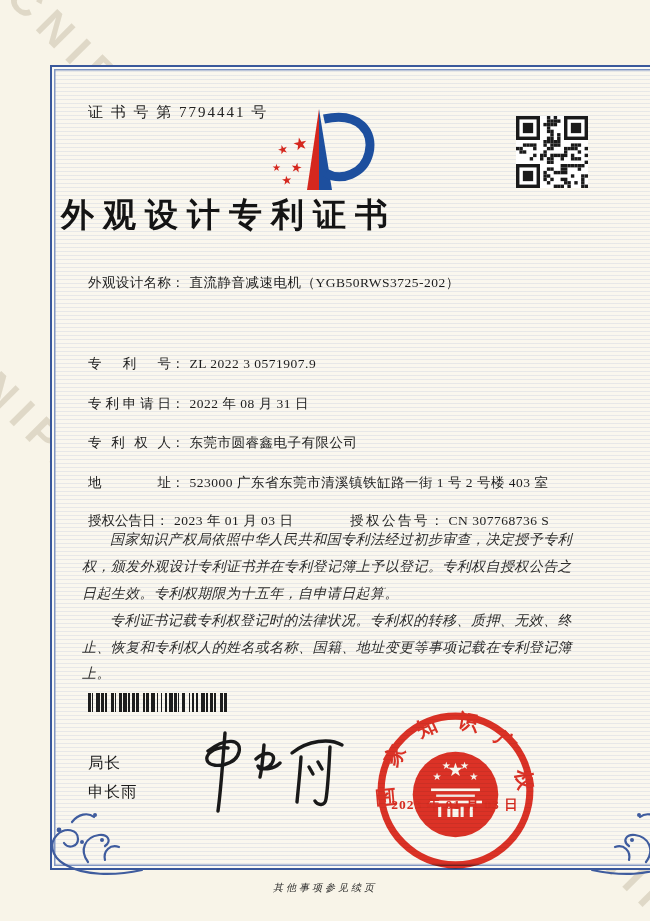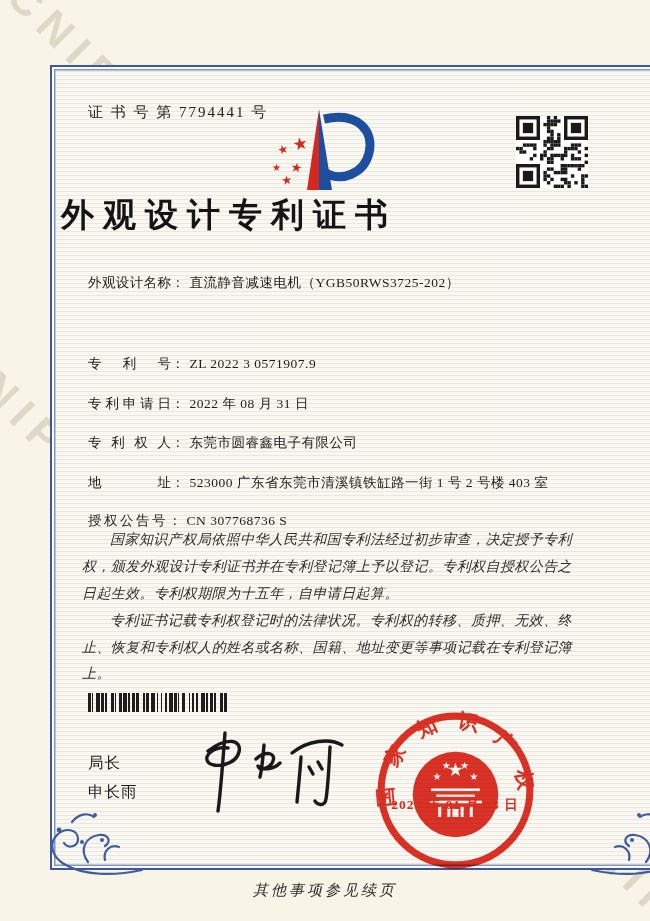--- a/index.html
+++ b/index.html
@@ -80,21 +80,21 @@
   }
   .page-num {
     position:absolute; left:0; top:777px; width:100%;
     text-align:center; font-size:13px; letter-spacing:2px; color:#222;
   }
   .flourish { position:absolute; bottom:-12px; width:104px; height:80px; z-index:4; }
   .flourish.fl-left { left:-10px; }
   .flourish.fl-right { right:-10px; transform:scaleX(-1); }
   .cont-note {
     position:absolute; left:0; top:881px; width:100%;
-    text-align:center; font-size:15px; font-style:italic;
+    text-align:center; font-size:10px; font-style:italic;
     letter-spacing:3px; color:#2c2c2c; z-index:2;
   }
 </style>
 </head>
 <body>
 
 <span class="watermark" style="left:-12px; top:28px;">CNIPA</span>
 <span class="watermark" style="left:355px; top:300px;">CNIPA</span>
 <span class="watermark" style="left:600px; top:300px;">CNIPA</span>
 <span class="watermark" style="left:-68px; top:390px;">CNIPA</span>
@@ -249,20 +249,23 @@
     <span class="f-label">专利申请日</span><span class="f-colon">：</span><span class="f-value">2022 年 08 月 31 日</span>
   </div>
   <div class="field" style="top:367px">
     <span class="f-label">专利权人</span><span class="f-colon">：</span><span class="f-value">东莞市圆睿鑫电子有限公司</span>
   </div>
   <div class="field" style="top:407px">
     <span class="f-label">地址</span><span class="f-colon">：</span><span class="f-value">523000 广东省东莞市清溪镇铁缸路一街 1 号 2 号楼 403 室</span>
   </div>
 
   <div class="grant-row">
+    <div class="grant-col1">
+      <span class="g-label">授权公告日</span><span>：</span><span class="f-value">2023 年 01 月 03 日</span>
+    </div>
     <div class="grant-col2">
       <span class="g-label">授权公告号</span><span>：</span><span class="f-value">CN 307768736 S</span>
     </div>
   </div>
 
   <div class="paras">
     <p>国家知识产权局依照中华人民共和国专利法经过初步审查，决定授予专利权，颁发外观设计专利证书并在专利登记簿上予以登记。专利权自授权公告之日起生效。专利权期限为十五年，自申请日起算。</p>
     <p>专利证书记载专利权登记时的法律状况。专利权的转移、质押、无效、终止、恢复和专利权人的姓名或名称、国籍、地址变更等事项记载在专利登记簿上。</p>
   </div>
 

